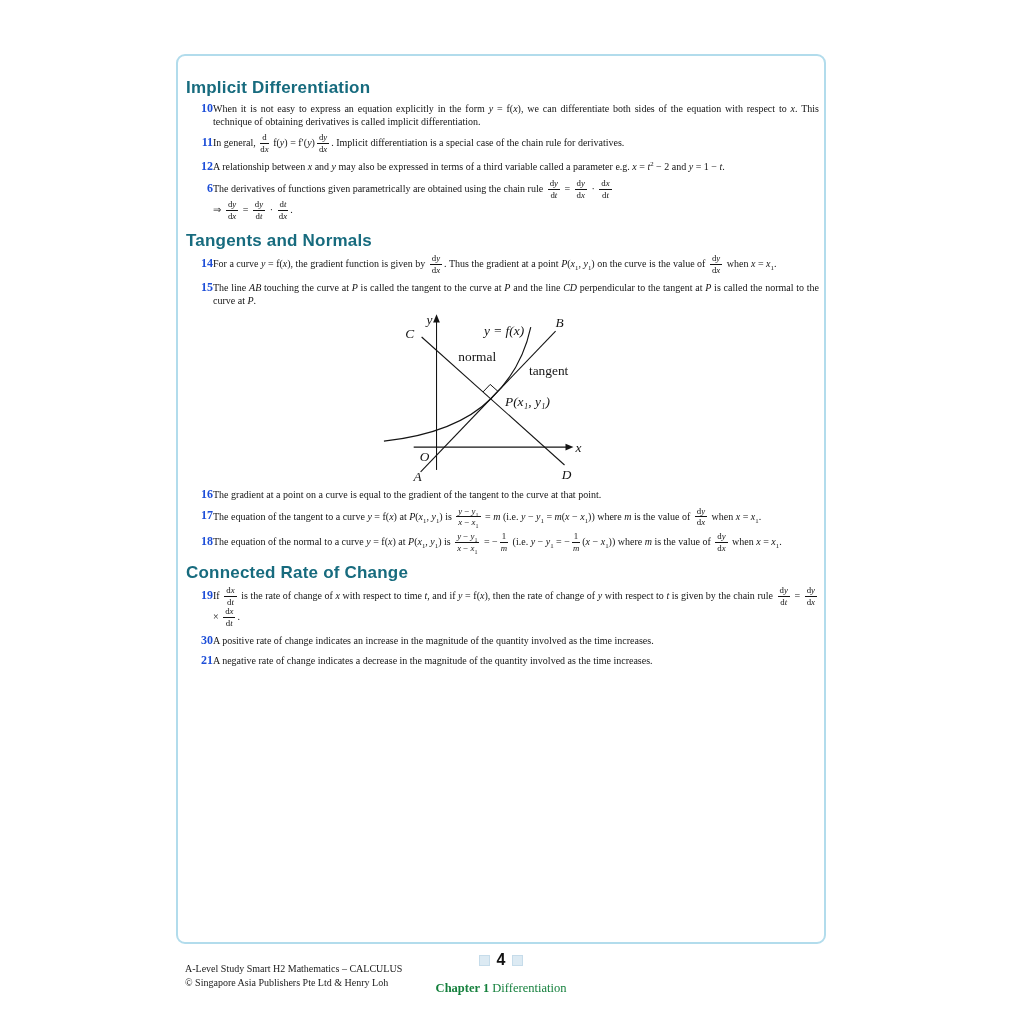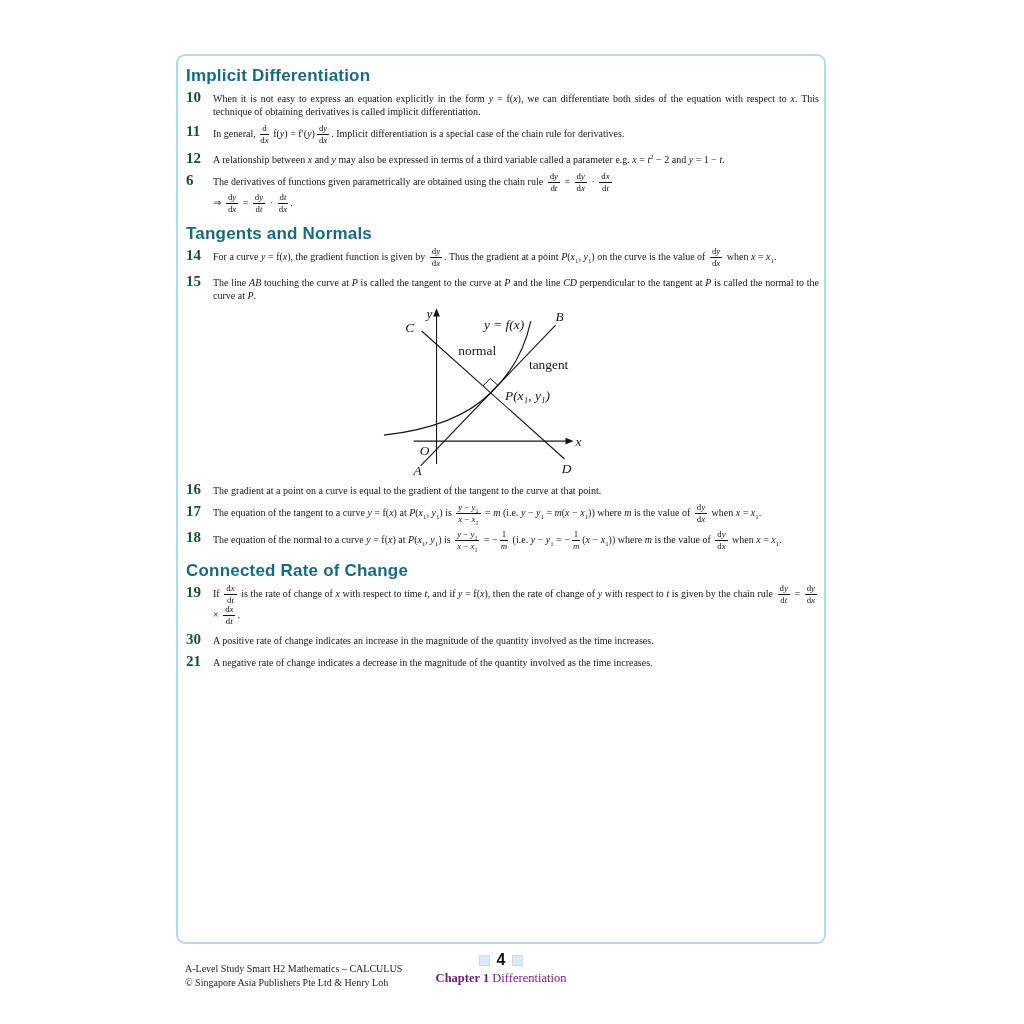--- a/index.html
+++ b/index.html
@@ -5,32 +5,33 @@
   html,body{margin:0;padding:0;}
   body{
     width:1024px;height:1024px;position:relative;background:#ffffff;
     font-family:"Liberation Serif",serif;color:#141414;
     -webkit-font-smoothing:antialiased;
   }
   .panel{
     position:absolute;left:176px;top:54px;width:650px;height:890px;
     box-sizing:border-box;background:#fff;
     border:2px solid #b2dcec;border-radius:9px;
-    padding:10px 5px 0 8px;overflow:hidden;
+    padding:22px 5px 0 8px;overflow:hidden;
   }
   h2.sec-head{
     font-family:"Liberation Sans",sans-serif;font-weight:bold;
     color:#176b7e;font-size:17px;letter-spacing:.2px;
     margin:10px 0 3px 0;
   }
   section:first-of-type h2.sec-head{margin-top:0;}
   .item{display:flex;align-items:baseline;margin:0 0 5px 0;}
   .inum{
-    flex:none;width:27px;font-weight:bold;color:#14532d;
-    font-size:15px;
+    flex:none;width:27px;font-weight:bold;color:#1d4ed8;
+    font-size:12px;
+    text-align:right;
   }
   .ibody{
     flex:1;font-size:10px;line-height:1.27;text-align:justify;
   }
   .ibody i{font-style:italic;}
   sup,sub{font-size:.68em;line-height:0;}
   .frac{
     display:inline-block;vertical-align:middle;text-align:center;
     font-size:.88em;line-height:1.02;margin:0 2px;
   }
@@ -46,21 +47,21 @@
   }
   .footer-center{
     position:absolute;left:176px;top:951px;width:650px;text-align:center;
   }
   .pageno-row{display:flex;justify-content:center;align-items:center;gap:7px;}
   .pn-square{width:9px;height:9px;background:#dceaf3;border:1px solid #c6dcea;}
   .page-number{
     font-family:"Liberation Sans",sans-serif;font-weight:bold;
     font-size:16px;color:#111;
   }
-  .chapter-row{font-size:12.5px;margin-top:2px;color:#701a75;}
+  .chapter-row{font-size:12.5px;margin-top:12px;color:#15803d;}
   .chapter-label{font-weight:bold;}
 </style>
 </head>
 <body>
 
 <div class="panel">
 
   <section>
     <h2 class="sec-head">Implicit Differentiation</h2>
     <div>

